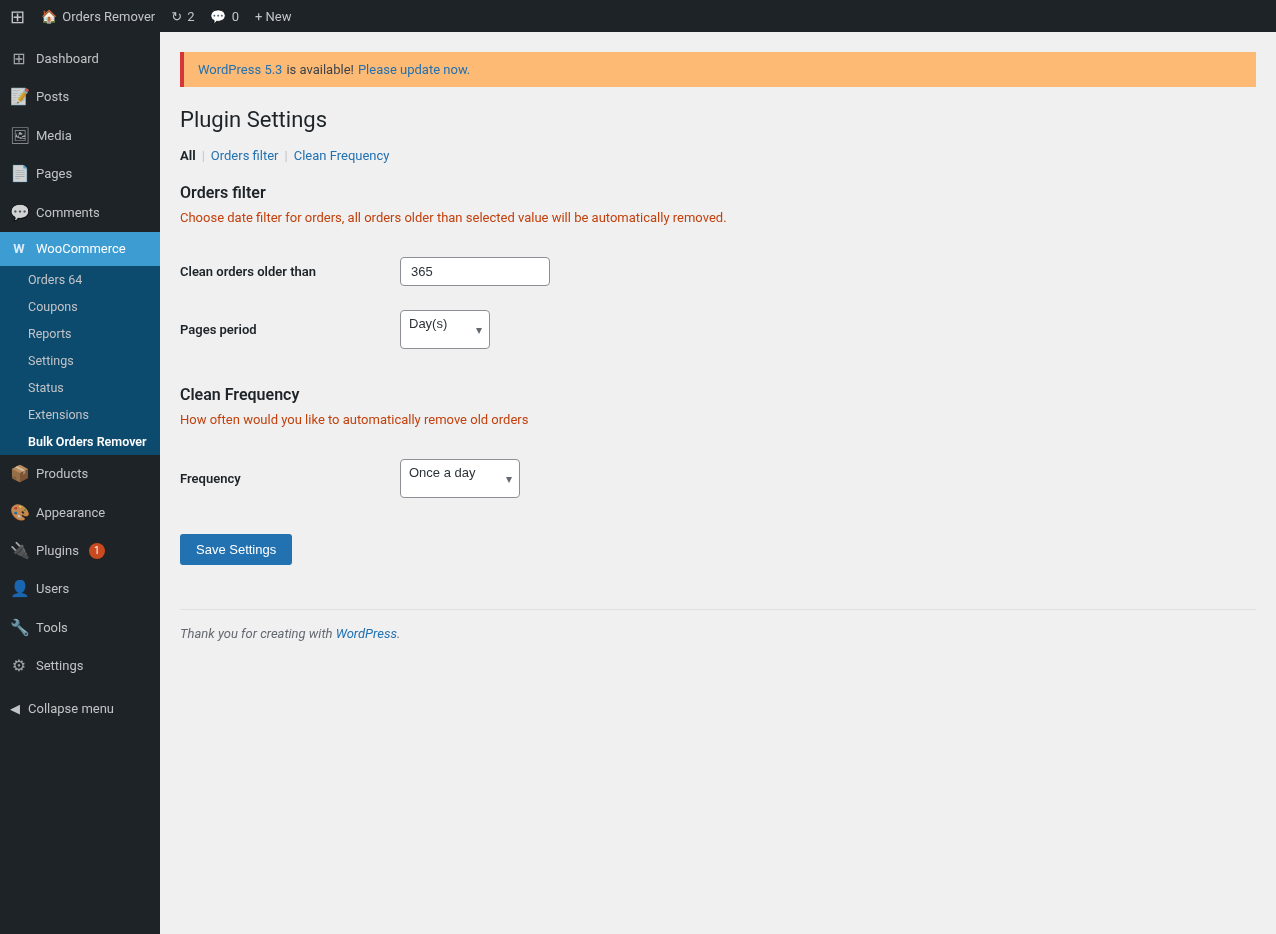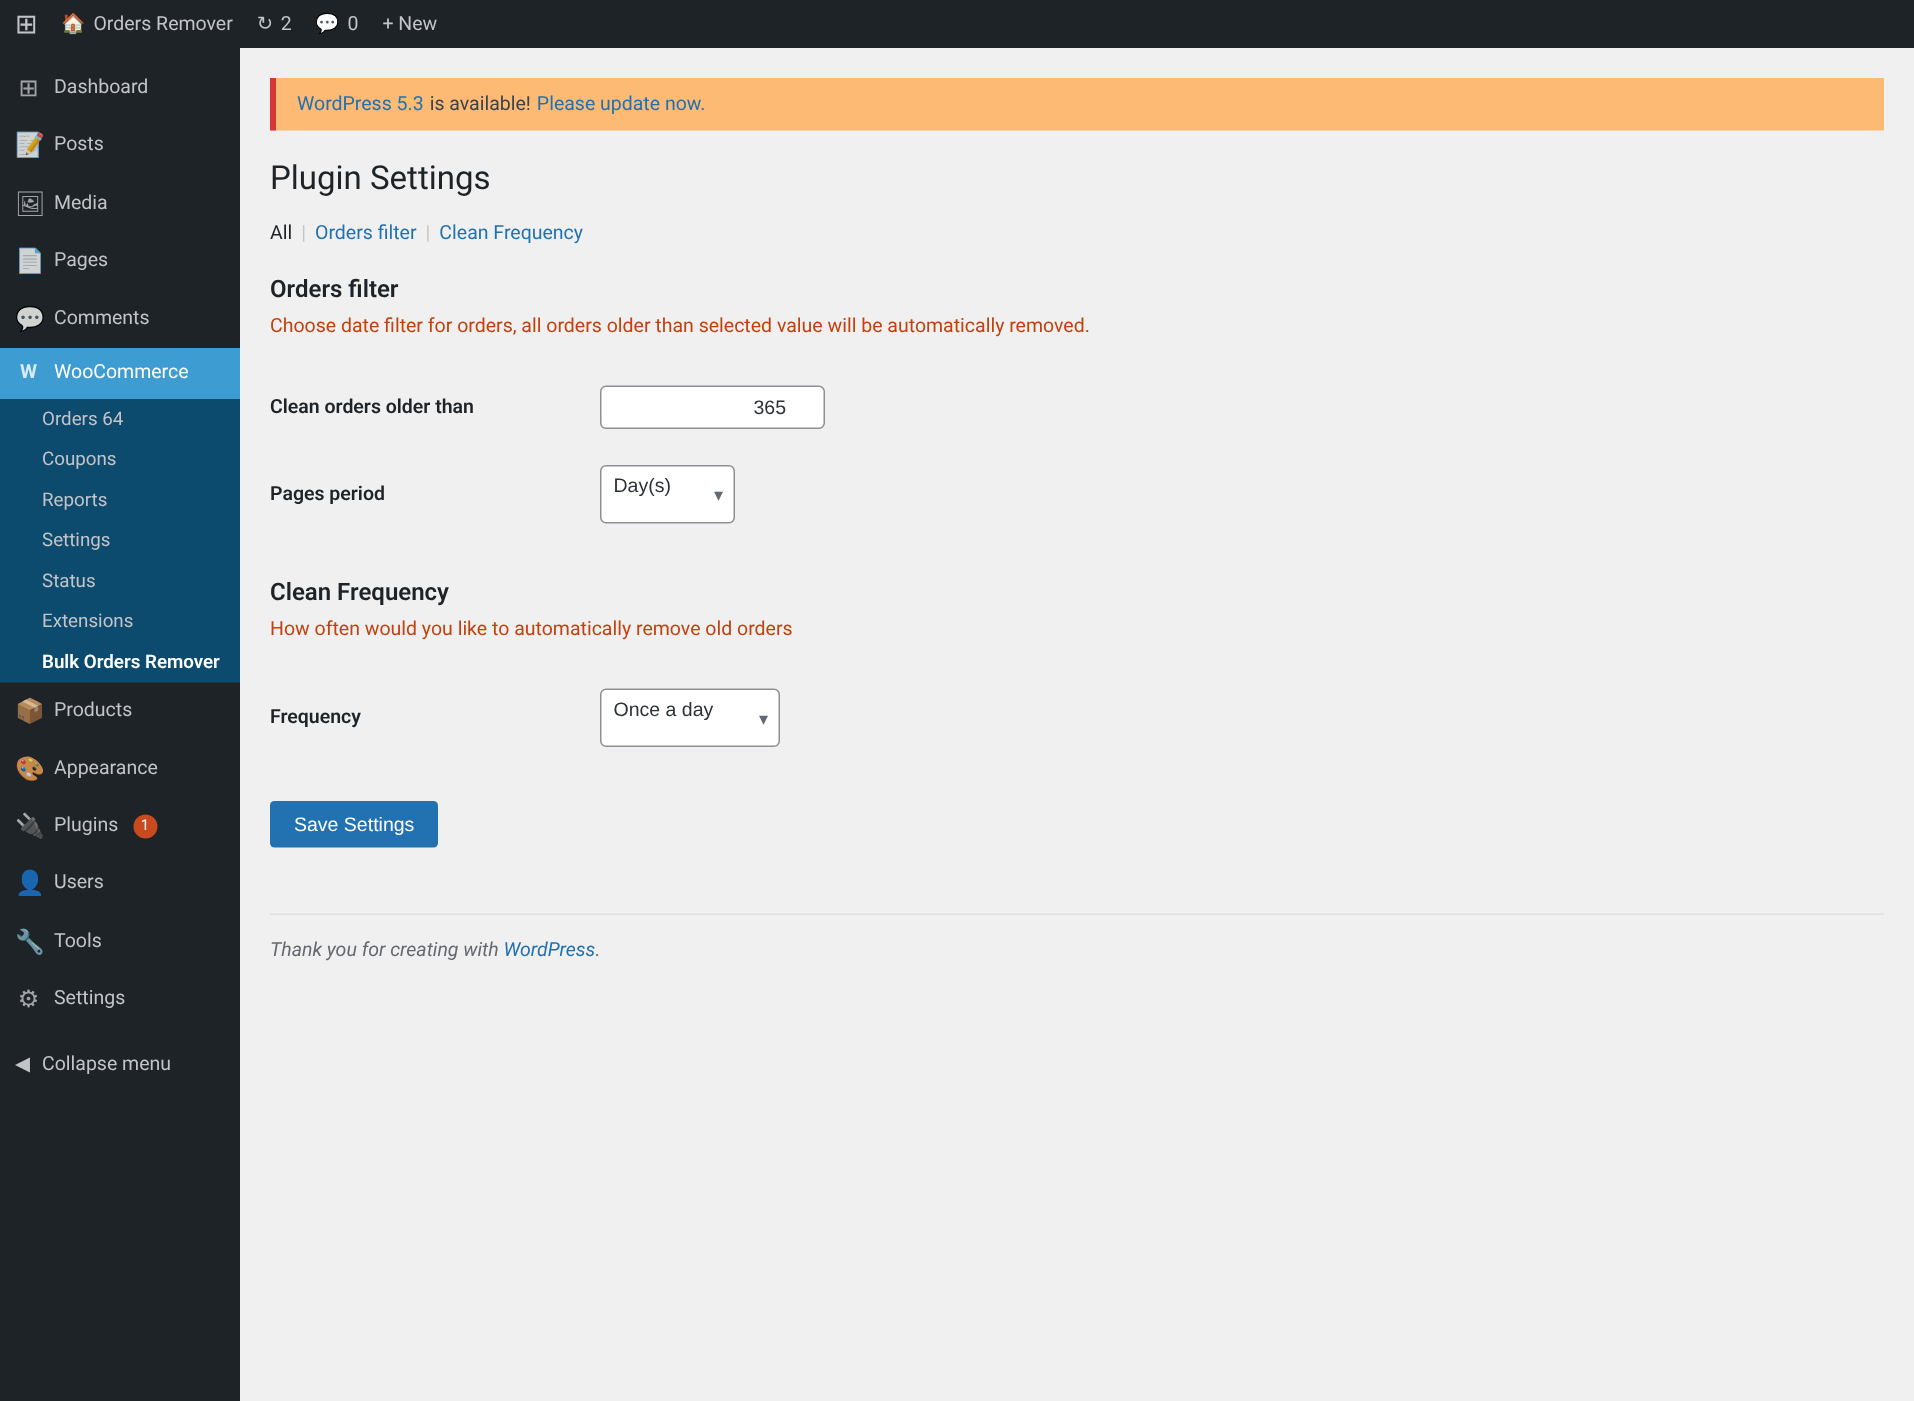--- a/index.html
+++ b/index.html
@@ -101,21 +101,21 @@
 
     
     .tab-links {
       display: flex;
       gap: 0;
       margin-bottom: 20px;
       font-size: 13px;
       align-items: center;
     }
     .tab-links a { color: #2271b1; text-decoration: none; }
-    .tab-links .tab-active { color: #1d2327; font-weight: normal; }
+    .tab-links .tab-active { color: #1d2327; font-weight: bold; }
     .tab-links .sep { color: #c3c4c7; margin: 0 6px; }
 
     
     .section-title {
       font-size: 16px;
       font-weight: 600;
       color: #1d2327;
       margin-bottom: 8px;
     }
     .section-desc {
@@ -344,21 +344,21 @@
 
     
     <h2 class="section-title">Orders filter</h2>
     <p class="section-desc">Choose date filter for orders, all orders older than selected value will be automatically removed.</p>
 
     <table class="form-table">
       <tbody>
           <tr>
         <td>Clean orders older than</td>
         <td>
-          <input type="number" value="365" style="width: 150px; text-align: right;">
+          <input type="number" value="365" style="width: 150px;">
         </td>
       </tr>
       <tr>
         <td>Pages period</td>
         <td>
           <div class="select-wrap">
             <select>
               <option>Day(s)</option>
               <option>Week(s)</option>
               <option>Month(s)</option>

